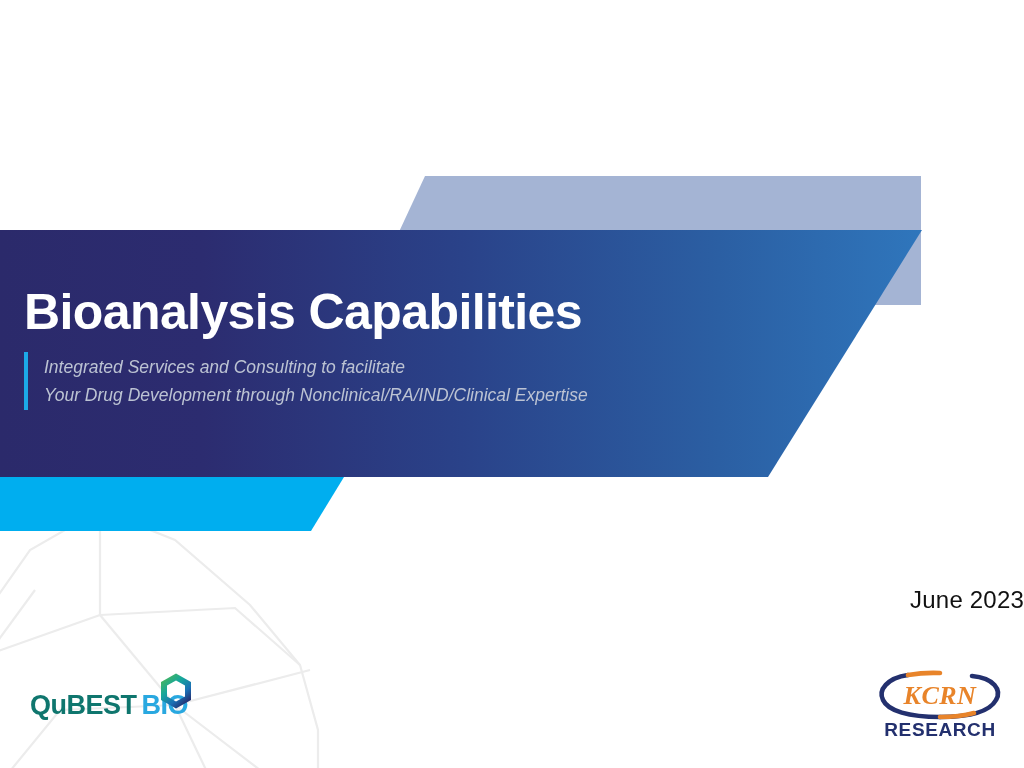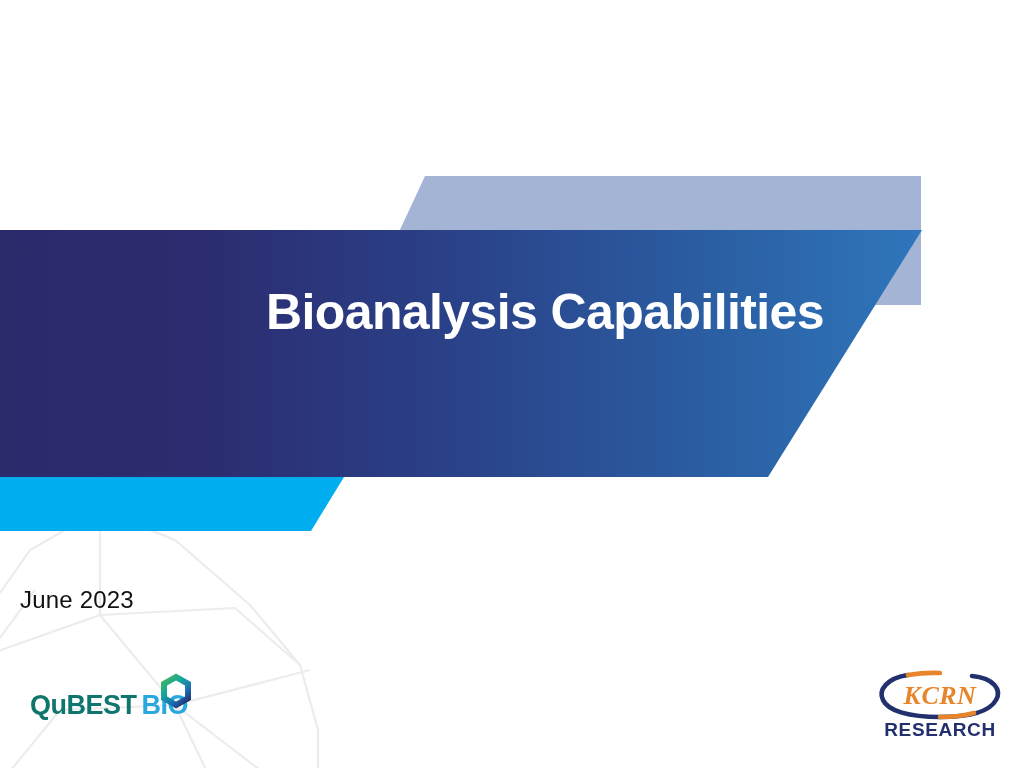--- a/index.html
+++ b/index.html
@@ -42,21 +42,20 @@
     height: 768px;
     pointer-events: none;
   }
 
   
   .banner-text {
     position: absolute;
     left: 24px;
     top: 284px;
     width: 800px;
-    text-align: right;
   }
   .slide-title {
     margin: 0;
     font-size: 50px;
     font-weight: bold;
     line-height: 1.12;
     color: #ffffff;
     letter-spacing: -0.6px;
     white-space: nowrap;
   }
@@ -81,21 +80,21 @@
     line-height: 1.62;
     white-space: nowrap;
   }
 
   
   .slide-date {
     position: absolute;
     left: 0;
     top: 586px;
     width: 1024px;
-    text-align: left;
+    text-align: right;
     font-size: 24px;
     color: #111111;
     letter-spacing: 0.2px;
   }
   .slide-date span { padding-left: 20px; }
 
   
   .qubest-logo {
     position: absolute;
     left: 30px;
@@ -170,20 +169,27 @@
 
     <polygon points="425,176 921,176 921,305 365,305" fill="#A4B4D4"></polygon>
 
     <polygon points="0,230 922,230 768,477 0,477" fill="url(#bandGrad)"></polygon>
 
     <polygon points="0,477 344,477 311,531 0,531" fill="#00AEEF"></polygon>
   </svg>
 
   <div class="banner-text">
     <h1 class="slide-title">Bioanalysis Capabilities</h1>
+    <div class="subtitle-wrap">
+      <div class="subtitle-accent"></div>
+      <div class="subtitle-lines">
+        <div class="subtitle-line">Integrated Services and Consulting to facilitate</div>
+        <div class="subtitle-line">Your Drug Development through Nonclinical/RA/IND/Clinical Expertise</div>
+      </div>
+    </div>
   </div>
 
   <div class="slide-date">
     <span>June 2023</span>
   </div>
 
   <div class="qubest-logo">
     <div class="qubest-wordmark">
       <span class="qubest-part1">QuBEST</span><span class="qubest-part2">BIO</span>
     </div>

